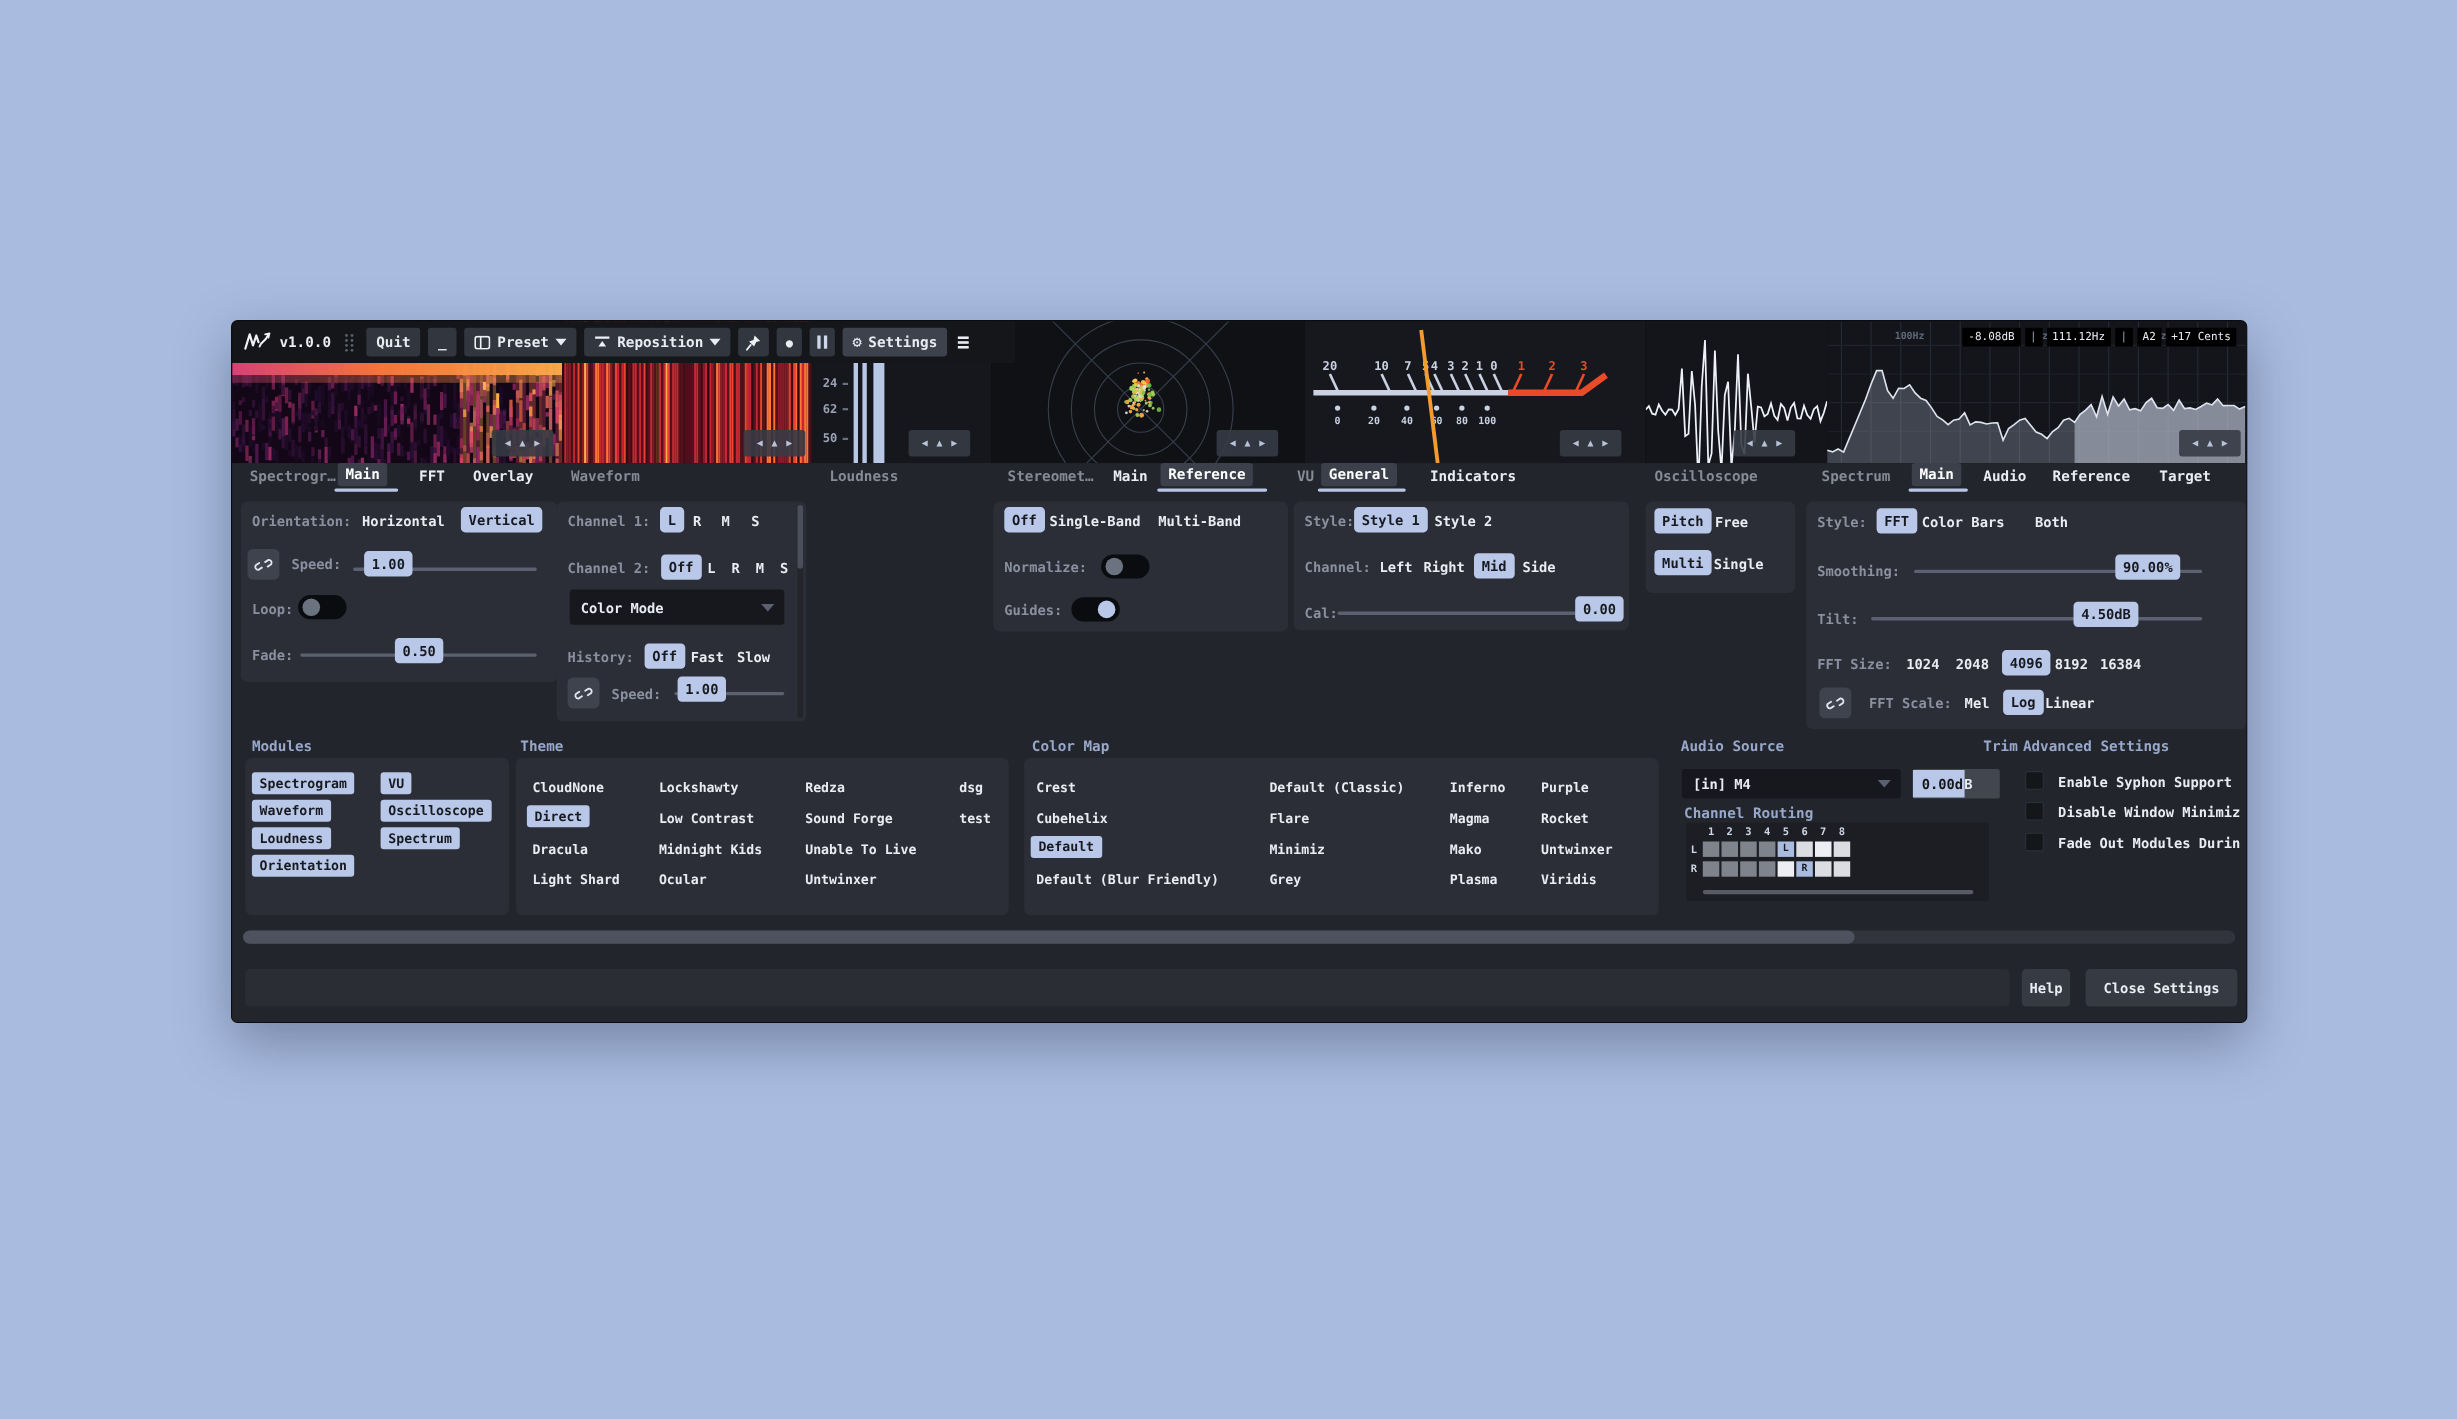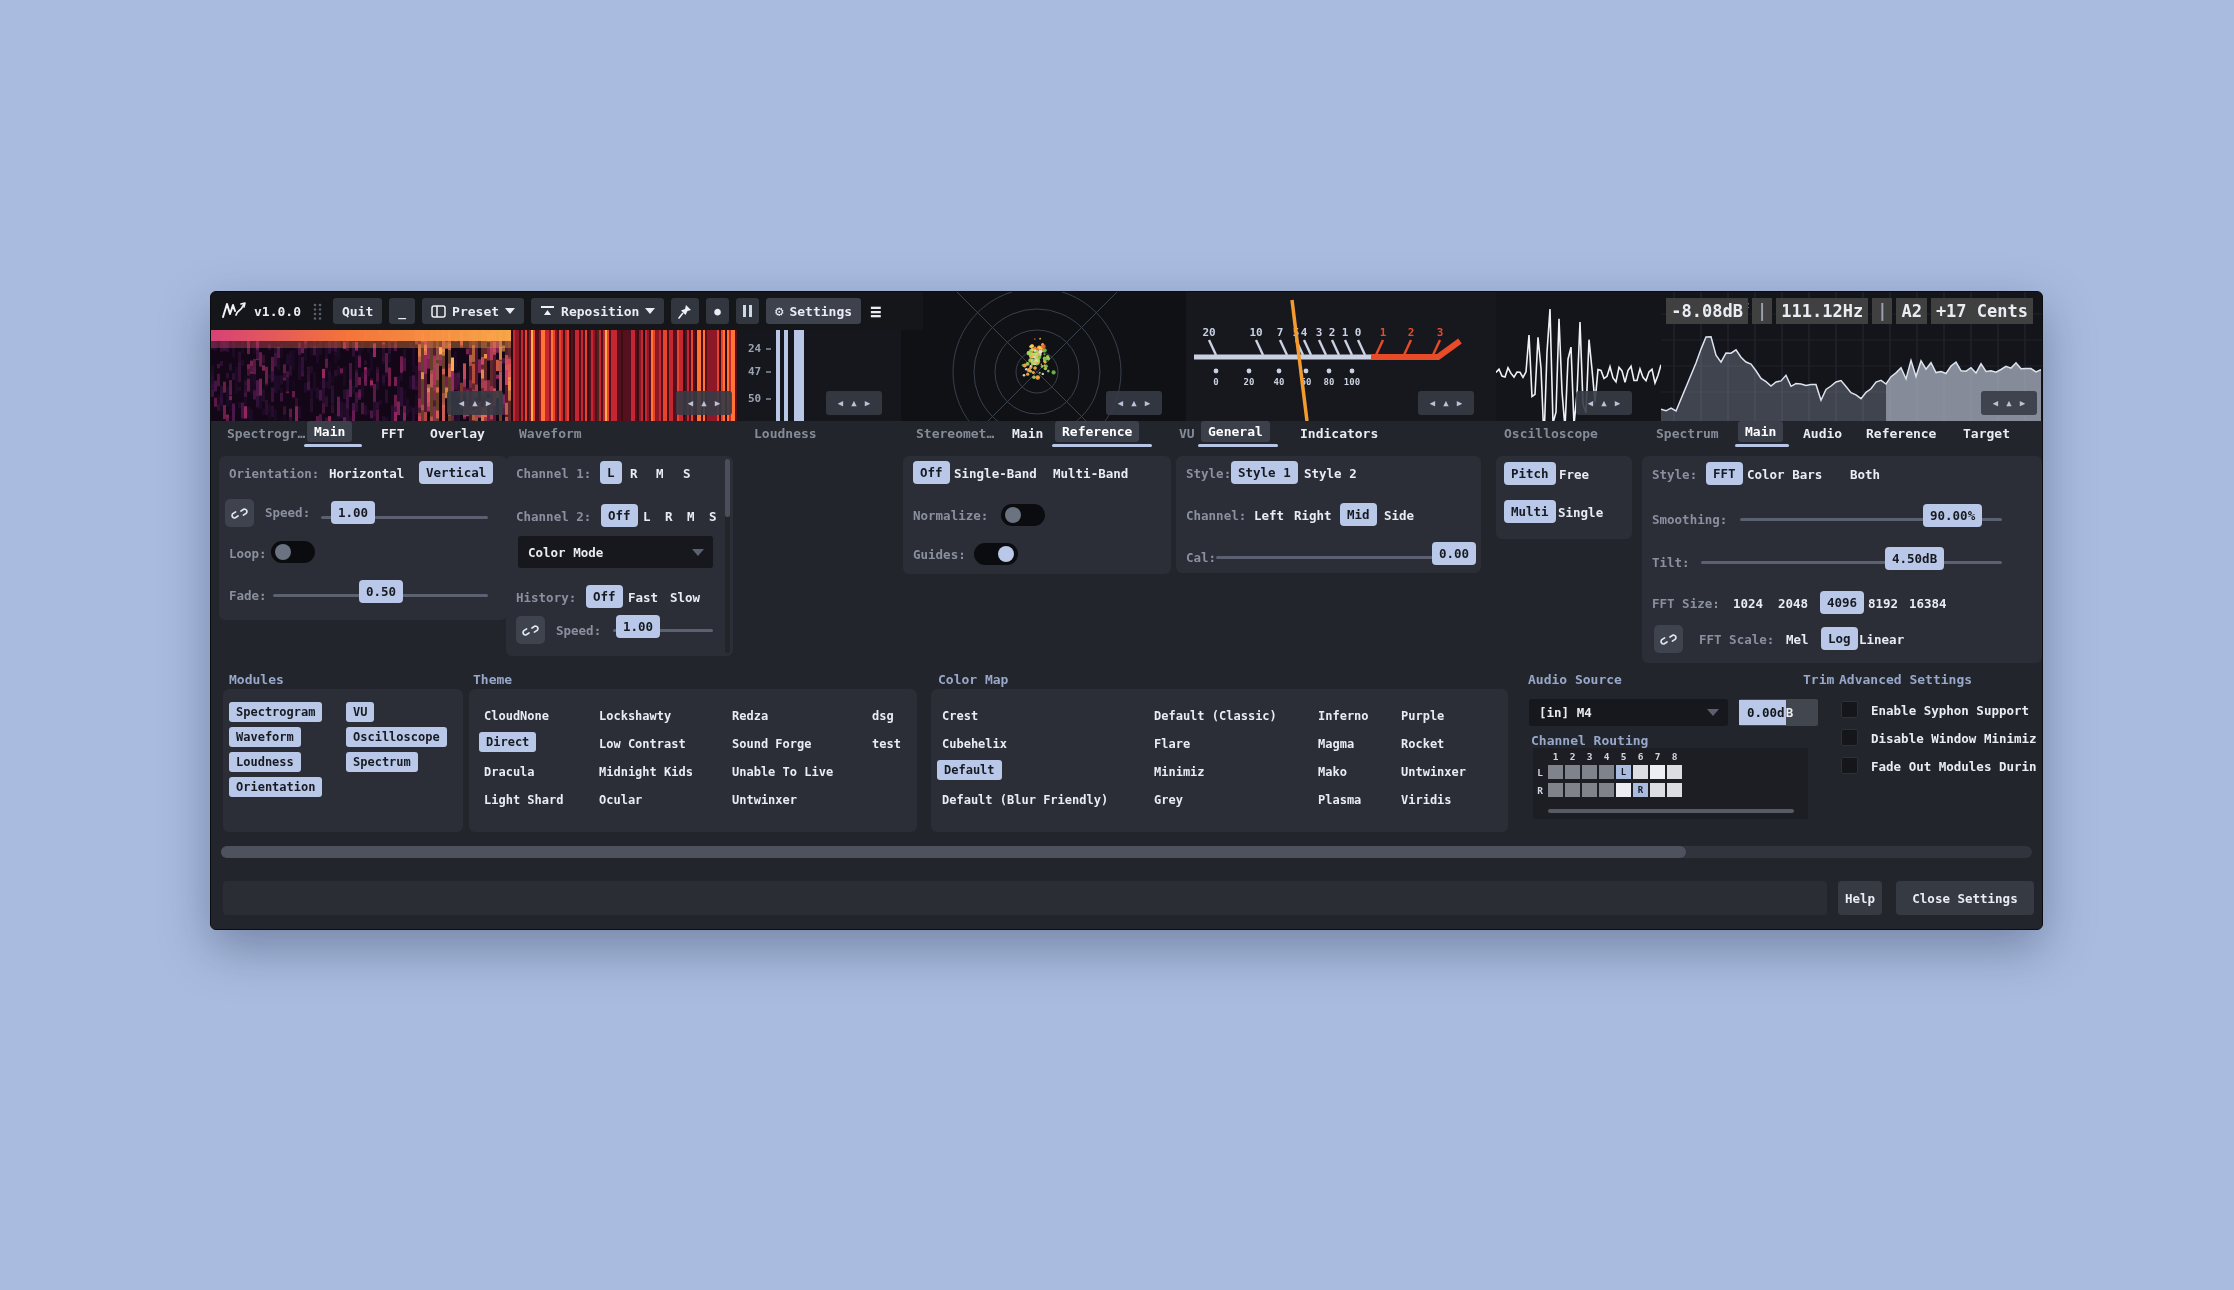--- a/index.html
+++ b/index.html
@@ -18,21 +18,21 @@
   .lscale::after{content:"";display:inline-block;width:5px;height:2px;background:#6a7080;margin-left:5px;vertical-align:2px}
   .lbar{position:absolute;top:38px;height:91px;background:#b9c7e6}
   
   .titlebar{position:absolute;left:0;top:0;width:712px;height:38px;background:#14161a;z-index:5;
             display:flex;align-items:center;gap:7px;padding-left:10px;box-sizing:border-box}
   .tchip{height:26px;background:#32363f;border-radius:3px;display:flex;align-items:center;gap:6px;
          padding:0 9px;color:#e9ecf3;font-weight:bold;font-size:13px}
   .tchip.hl{background:#3d424c}
   .caret{width:0;height:0;border-left:5px solid transparent;border-right:5px solid transparent;border-top:6px solid #e9ecf3}
   .readout{position:absolute;right:9px;top:6px;z-index:6;display:flex;gap:4px;align-items:center}
-  .readout span{background:#404040;color:#e9ecf3;font-weight:bold;font-size:17px;padding:3px 5px}
+  .readout span{background:#000000;color:#e9ecf3;font-weight:normal;font-size:10px;padding:3px 5px}
   .readout .sep{color:#99a1b3}
   
   .settings{position:absolute;left:0;top:129px;width:1831px;height:508px;background:#22252b;z-index:2}
   .gtab{position:absolute;top:5px;color:#868b98;font-weight:bold;font-size:13px}
   .tab{position:absolute;top:5px;color:#e9ecf3;font-weight:bold;font-size:13px;cursor:default}
   .tabchip{position:absolute;top:0;height:21px;padding:3px 7px 0 7px;background:#3b404a;border-radius:3px;
            color:#fff;font-weight:bold;font-size:13px;box-sizing:border-box}
   .tabline{position:absolute;top:23px;height:3px;background:#b7c6e6;border-radius:2px}
   .card{position:absolute;background:#2b2e36;border-radius:6px}
   .lbl{position:absolute;color:#8b90a0;font-weight:bold;font-size:12.5px;white-space:pre}
@@ -702,21 +702,21 @@
       <div class="transport" style="left:165px">
         <span>◀</span>
         <span>▲</span>
         <span>▶</span>
       </div>
     </div>
 
     <div class="vz" style="left:527px;width:163px;background:#15171c">
       <span class="lscale" style="left:10px;top:27px">12</span>
       <span class="lscale" style="left:10px;top:50px">24</span>
-      <span class="lscale" style="left:10px;top:73px">47</span>
+      <span class="lscale" style="left:10px;top:73px">62</span>
       <span class="lscale" style="left:10px;top:100px">50</span>
       <div class="lbar" style="left:38px;width:4px"></div>
       <div class="lbar" style="left:46px;width:4px"></div>
       <div class="lbar" style="left:56px;width:10px"></div>
       <div class="transport" style="left:88px">
         <span>◀</span>
         <span>▲</span>
         <span>▶</span>
       </div>
     </div>

